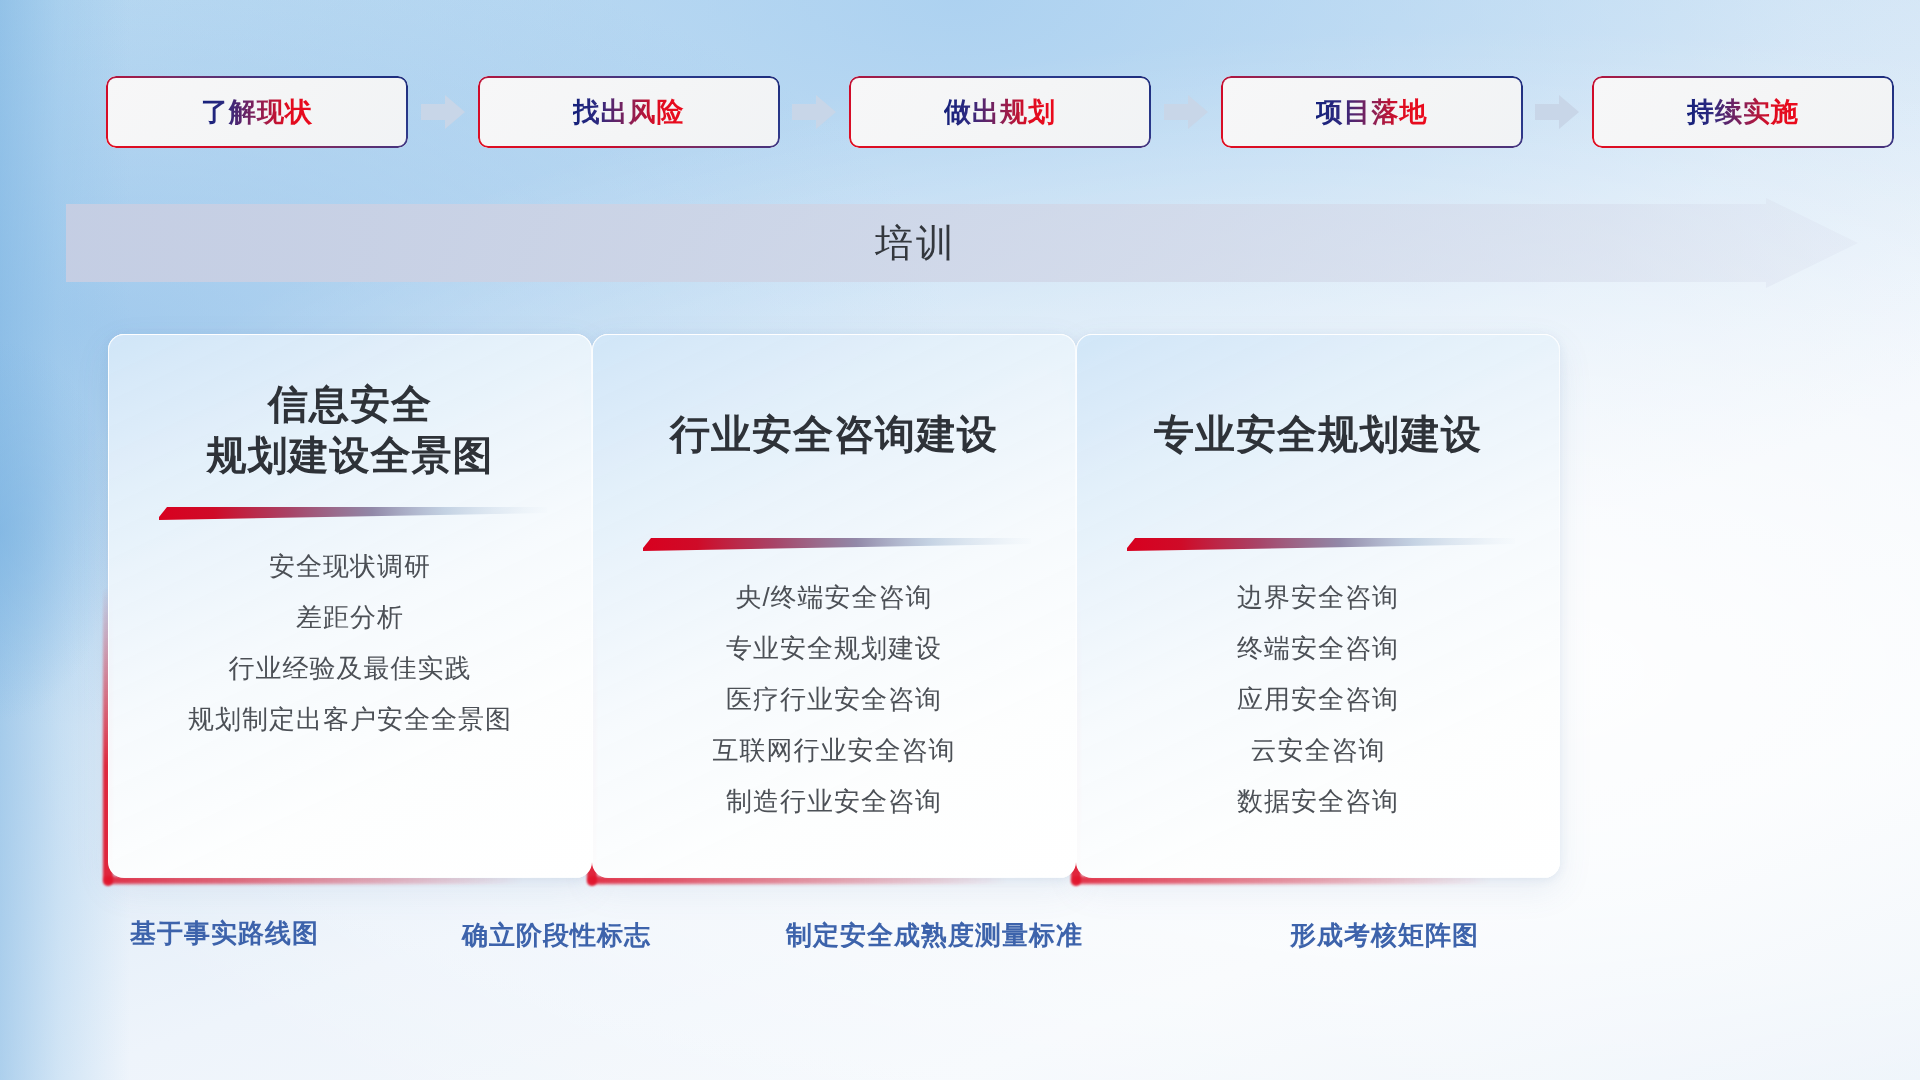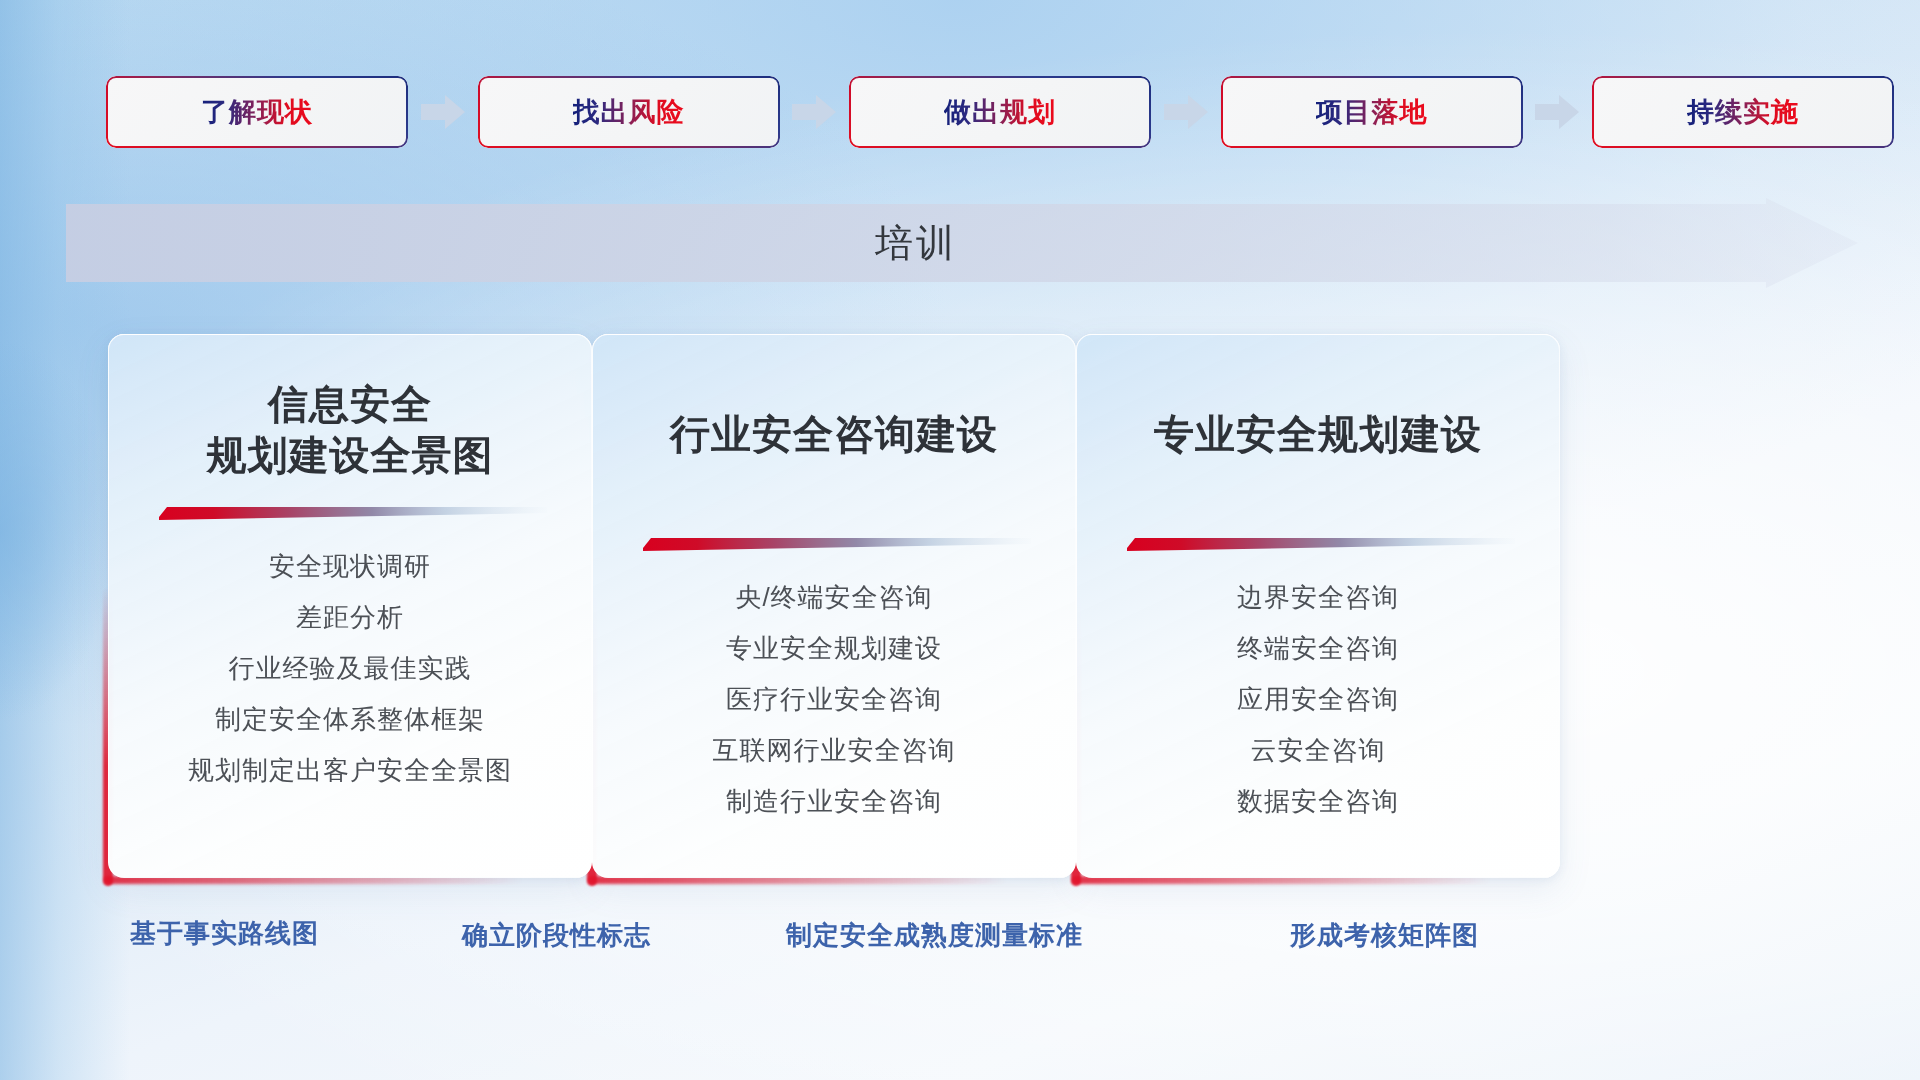--- a/index.html
+++ b/index.html
@@ -336,21 +336,20 @@
                 <stop offset="100%" stop-color="#dbe6f0" stop-opacity="0.05"></stop>
               </linearGradient>
             </defs>
             <path d="M6 14 L14 4 H394 L394 10 L6 17 Z" fill="url(#div1)"></path>
           </svg>
         </div>
         <div class="card-list">
           <div class="card-list-item">安全现状调研</div>
           <div class="card-list-item">差距分析</div>
           <div class="card-list-item">行业经验及最佳实践</div>
-          <div class="card-list-item">制定安全体系整体框架</div>
           <div class="card-list-item">规划制定出客户安全全景图</div>
         </div>
       </div>
     </div>
 
     <div class="card">
       <div class="card-accent"></div>
       <div class="card-accent-bottom"></div>
       <div class="card-face">
         <div class="card-title one-line">行业安全咨询建设</div>

